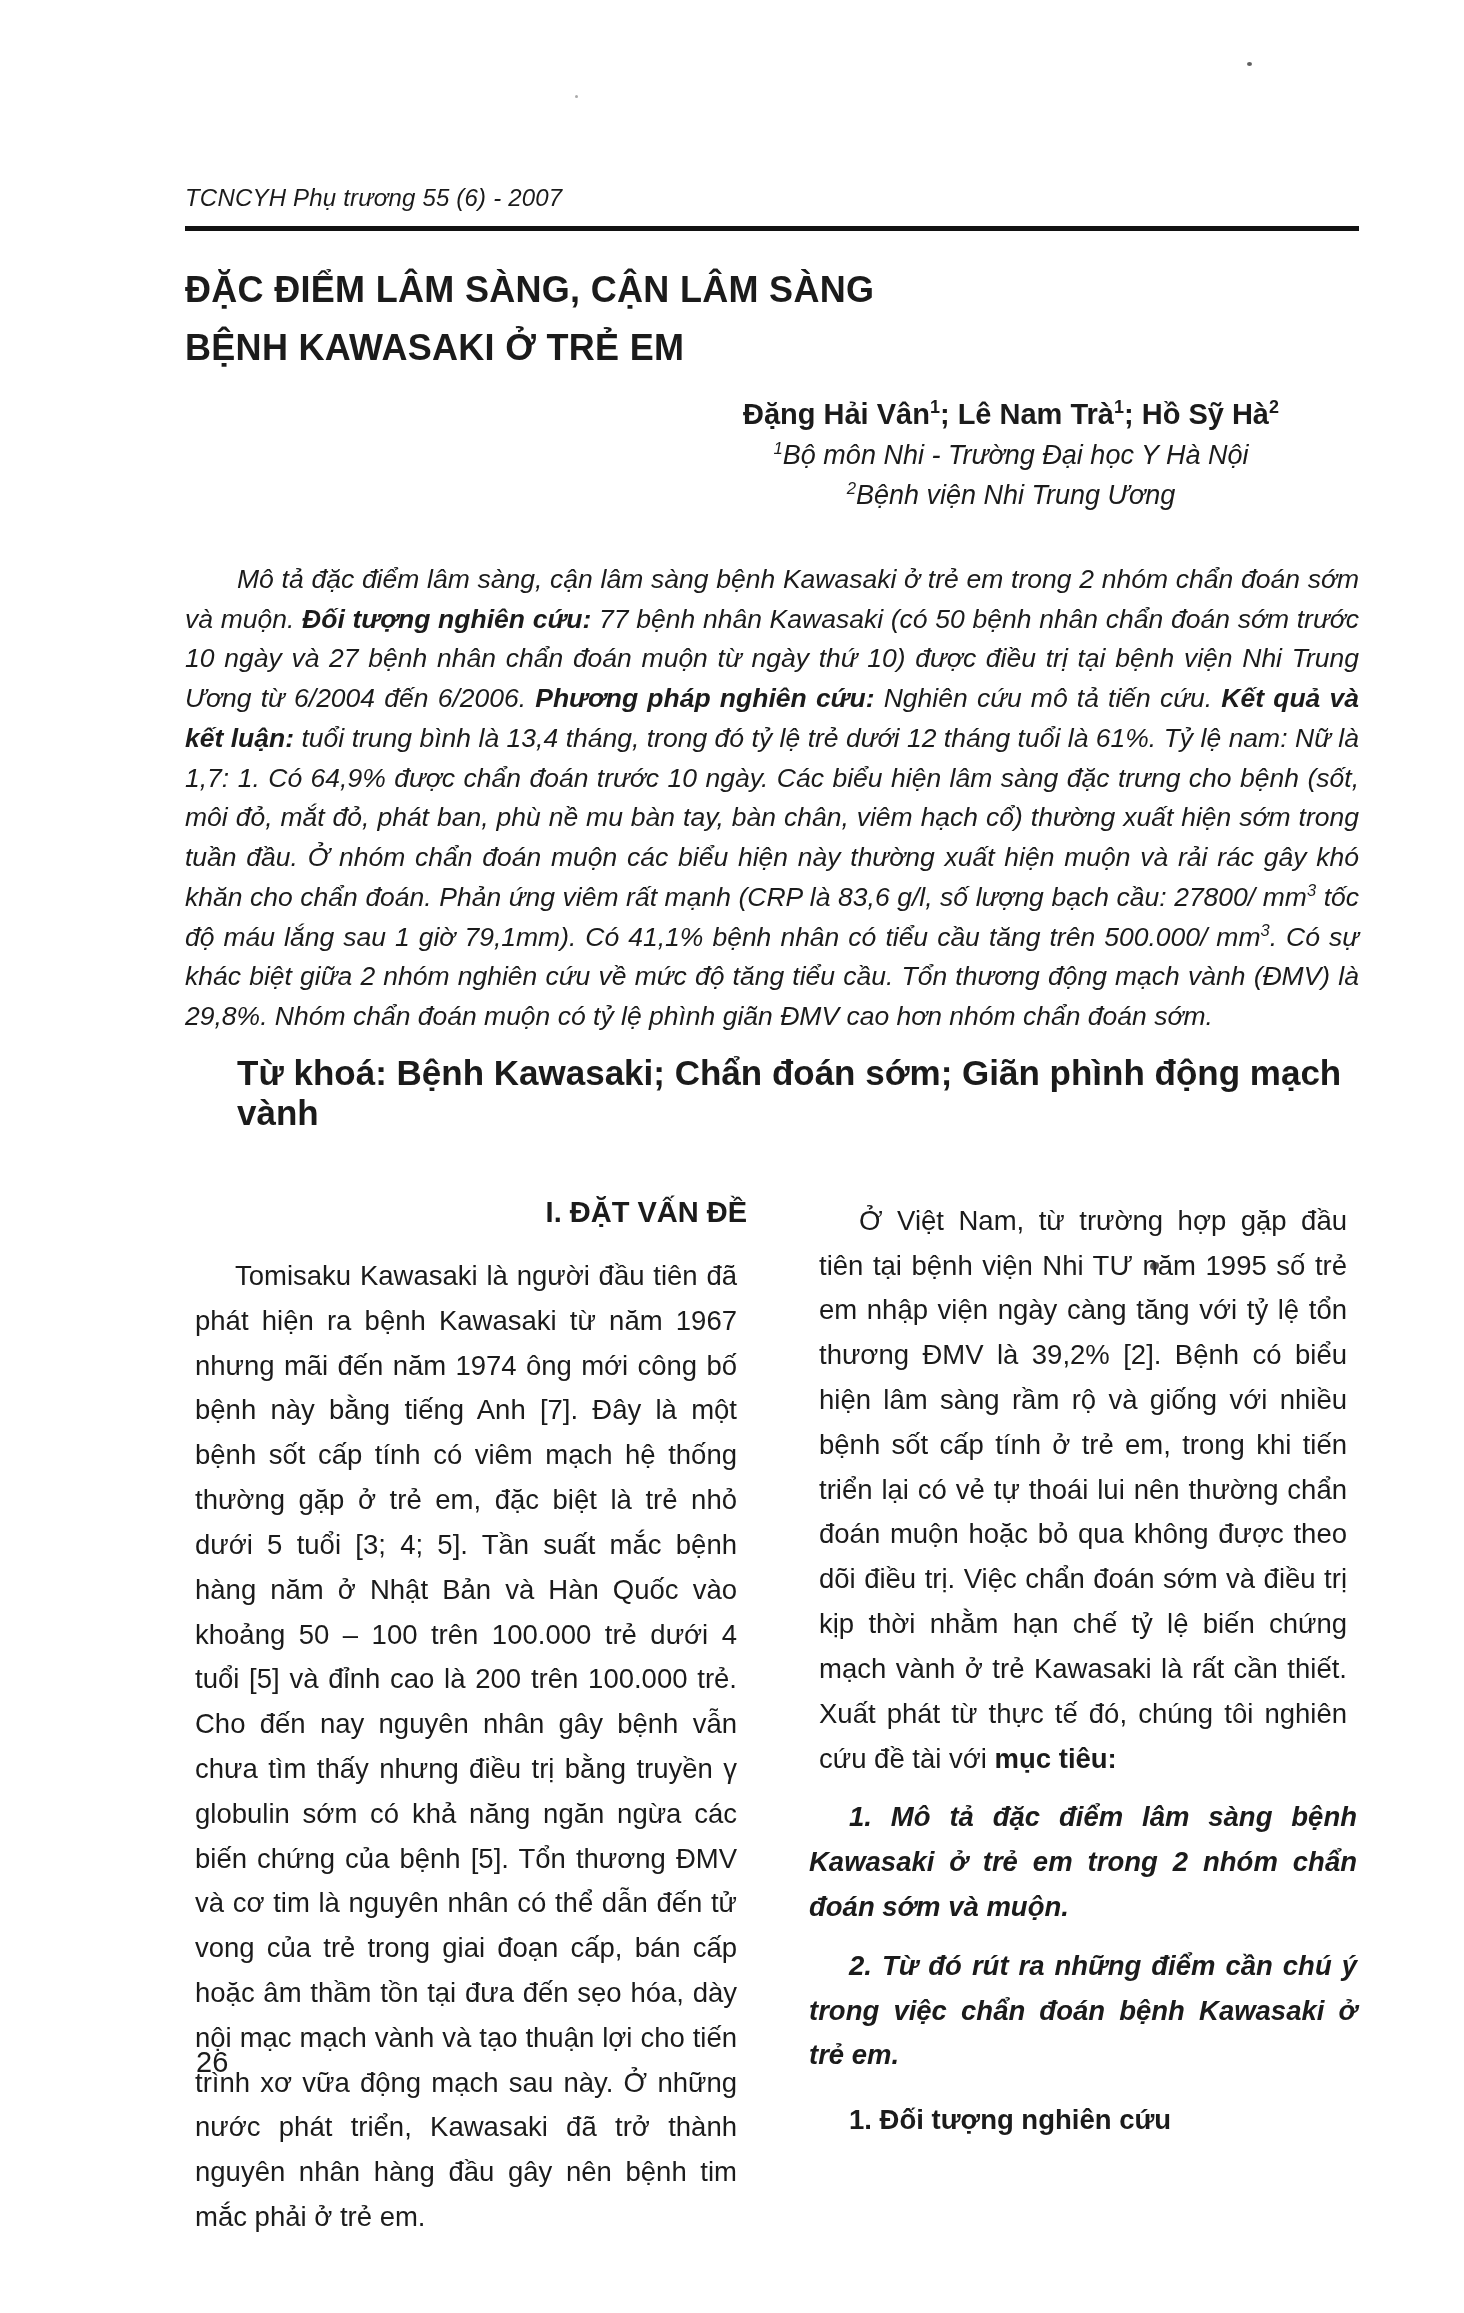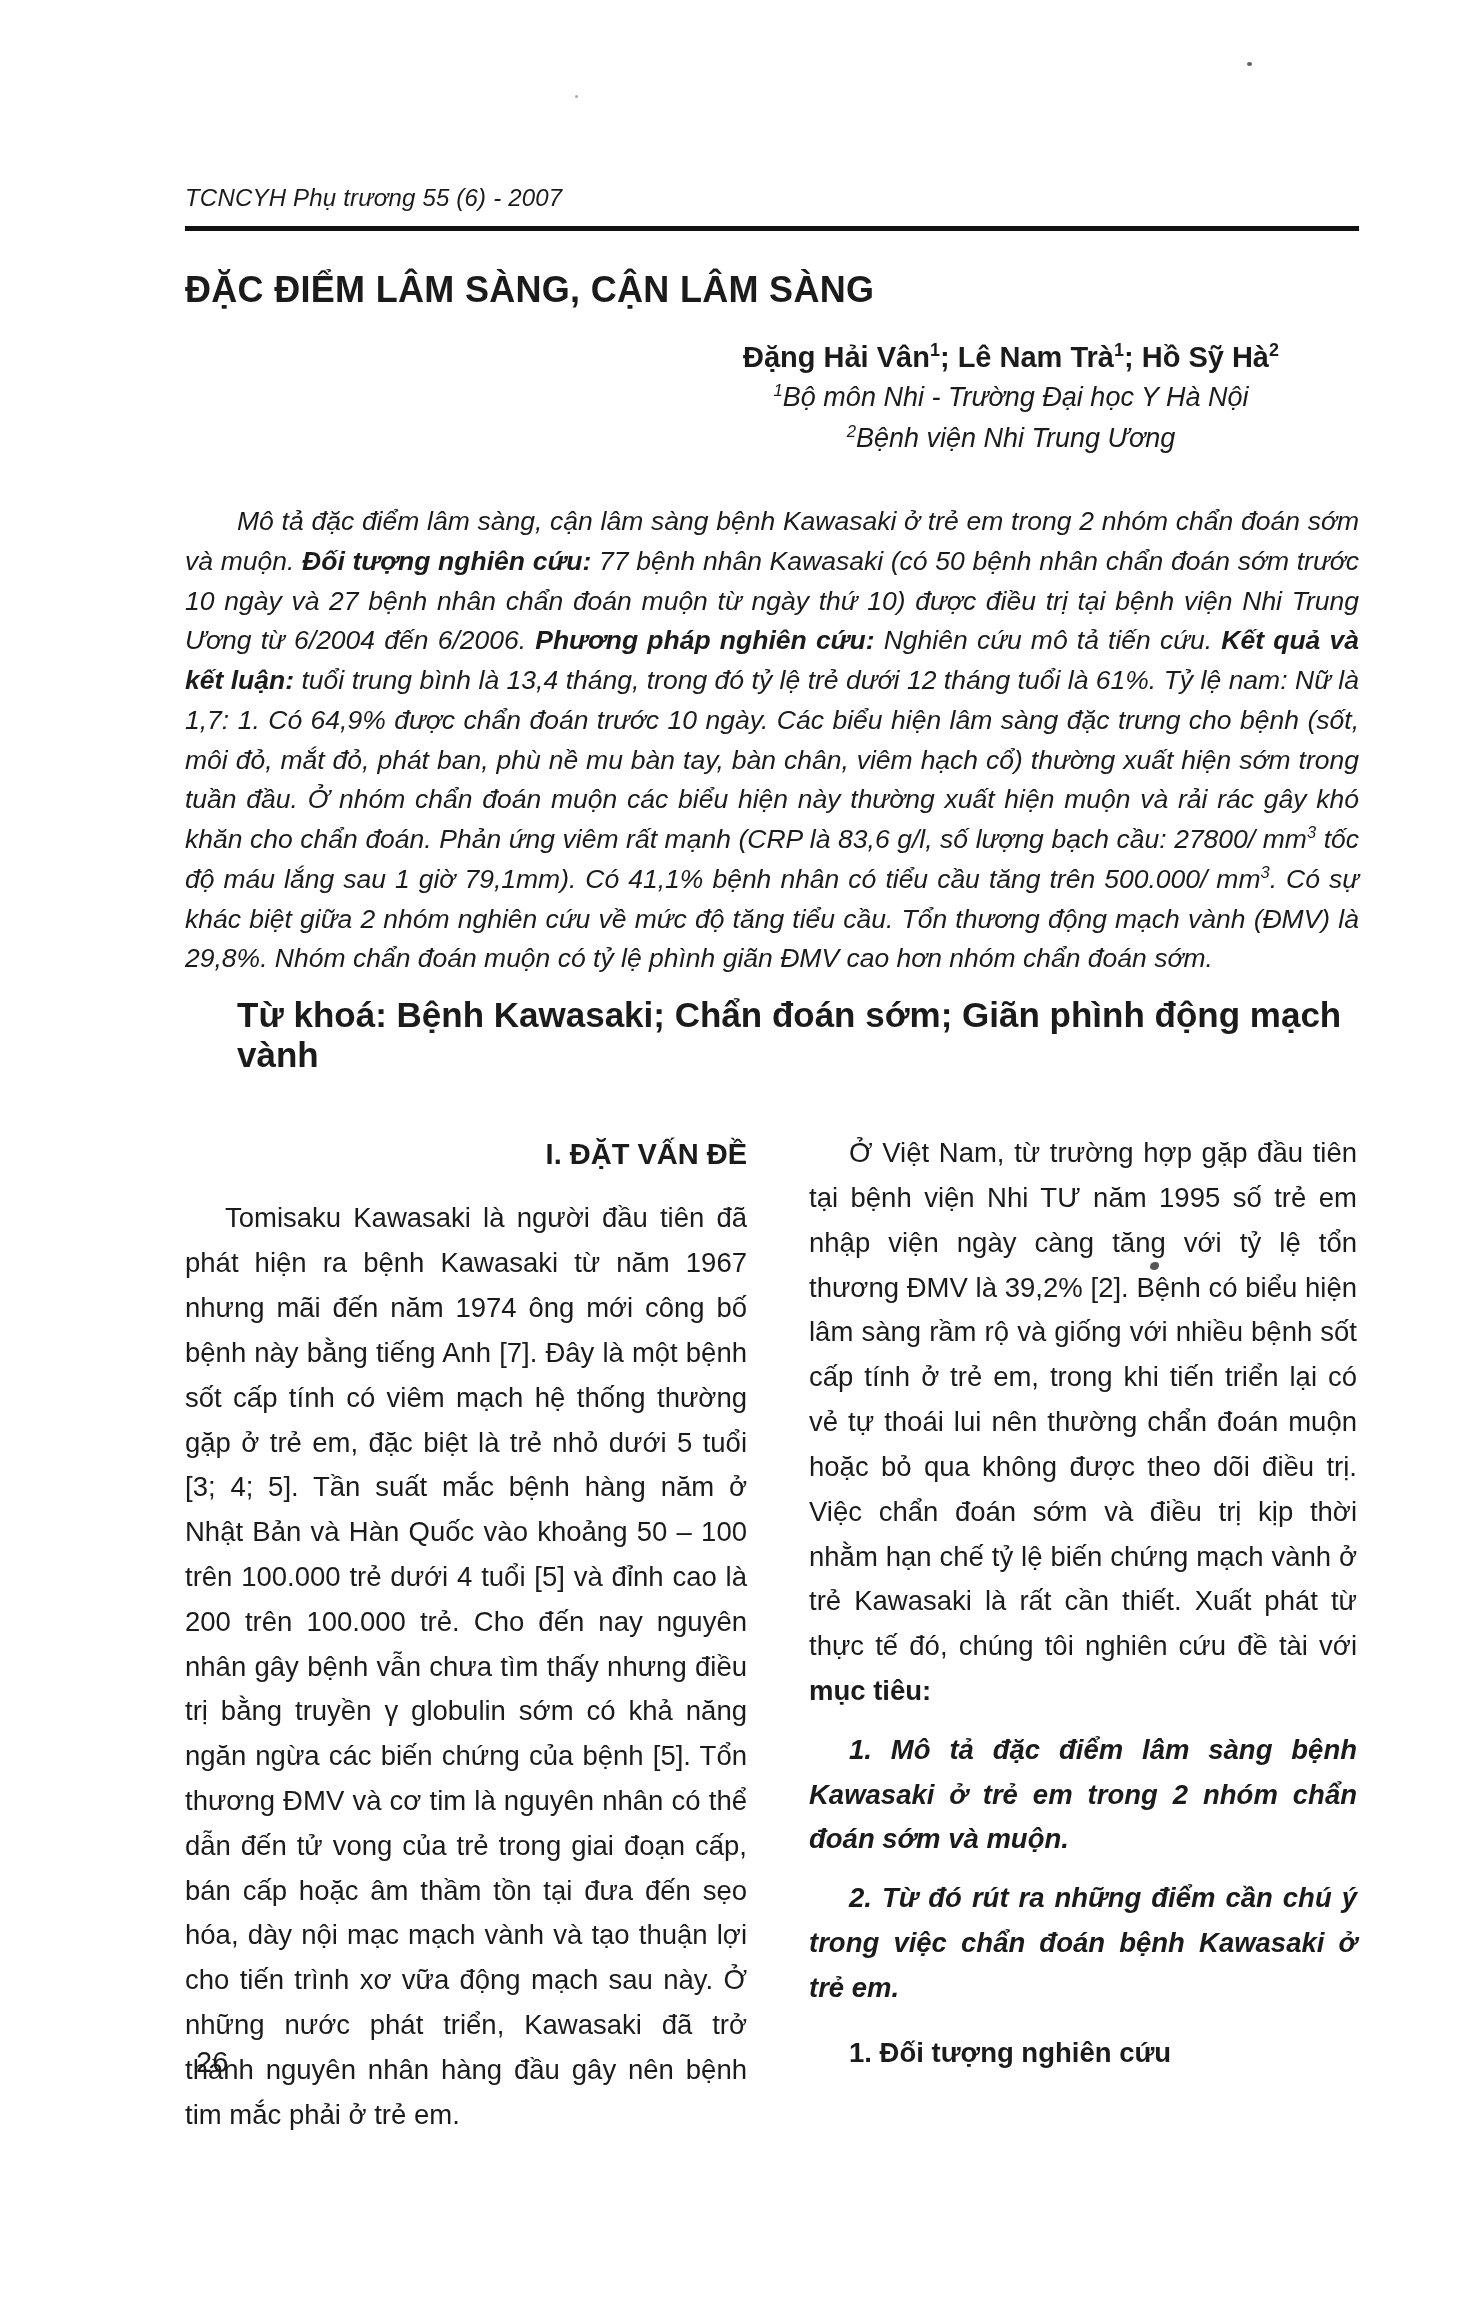--- a/index.html
+++ b/index.html
@@ -86,21 +86,21 @@
     text-align:right;
   }
   .sec2-heading{
     font-weight:bold;
     font-size:31px;
     line-height:1.75;
     margin:14px 0 0 0;
     text-align:justify;
   }
   p.body-par{
-    margin:0;
+    margin:10px;
     text-indent:40px;
   }
   .objective{
     margin:14px 0 0 0;
     font-weight:bold;
     font-style:italic;
     text-indent:40px;
   }
   .subsection{
     margin:20px 0 0 0;
@@ -130,20 +130,21 @@
   <span class="speckle sp2"></span>
   <span class="speckle sp3"></span>
 
   <div class="content">
 
     <div class="journal-line">TCNCYH Phụ trương 55 (6) - 2007</div>
     <div class="rule"></div>
 
     <div class="title">
       <div>ĐẶC ĐIỂM LÂM SÀNG, CẬN LÂM SÀNG</div>
+      <div>BỆNH KAWASAKI Ở TRẺ EM</div>
     </div>
 
     <div class="authors-block">
       <div class="author-names"><span>Đặng Hải Vân</span><sup>1</sup><span>; </span><span>Lê Nam Trà</span><sup>1</sup><span>; </span><span>Hồ Sỹ Hà</span><sup>2</sup></div>
       <div class="affil"><sup>1</sup><span>Bộ môn Nhi - Trường Đại học Y Hà Nội</span></div>
       <div class="affil"><sup>2</sup><span>Bệnh viện Nhi Trung Ương</span></div>
     </div>
 
     <p class="abstract"><span>Mô tả đặc điểm lâm sàng, cận lâm sàng bệnh Kawasaki ở trẻ em trong 2 nhóm chẩn đoán sớm và muộn. </span><span class="bi">Đối tượng nghiên cứu: </span><span>77 bệnh nhân Kawasaki (có 50 bệnh nhân chẩn đoán sớm trước 10 ngày và 27 bệnh nhân chẩn đoán muộn từ ngày thứ 10) được điều trị tại bệnh viện Nhi Trung Ương từ 6/2004 đến 6/2006. </span><span class="bi">Phương pháp nghiên cứu: </span><span>Nghiên cứu mô tả tiến cứu. </span><span class="bi">Kết quả và kết luận: </span><span>tuổi trung bình là 13,4 tháng, trong đó tỷ lệ trẻ dưới 12 tháng tuổi là 61%. Tỷ lệ nam: Nữ là 1,7: 1. Có 64,9% được chẩn đoán trước 10 ngày. Các biểu hiện lâm sàng đặc trưng cho bệnh (sốt, môi đỏ, mắt đỏ, phát ban, phù nề mu bàn tay, bàn chân, viêm hạch cổ) thường xuất hiện sớm trong tuần đầu. Ở nhóm chẩn đoán muộn các biểu hiện này thường xuất hiện muộn và rải rác gây khó khăn cho chẩn đoán. Phản ứng viêm rất mạnh (CRP là 83,6 g/l, số lượng bạch cầu: 27800/ mm</span><sup>3</sup><span> tốc độ máu lắng sau 1 giờ 79,1mm). Có 41,1% bệnh nhân có tiểu cầu tăng trên 500.000/ mm</span><sup>3</sup><span>. Có sự khác biệt giữa 2 nhóm nghiên cứu về mức độ tăng tiểu cầu. Tổn thương động mạch vành (ĐMV) là 29,8%. Nhóm chẩn đoán muộn có tỷ lệ phình giãn ĐMV cao hơn nhóm chẩn đoán sớm.</span></p>
 

